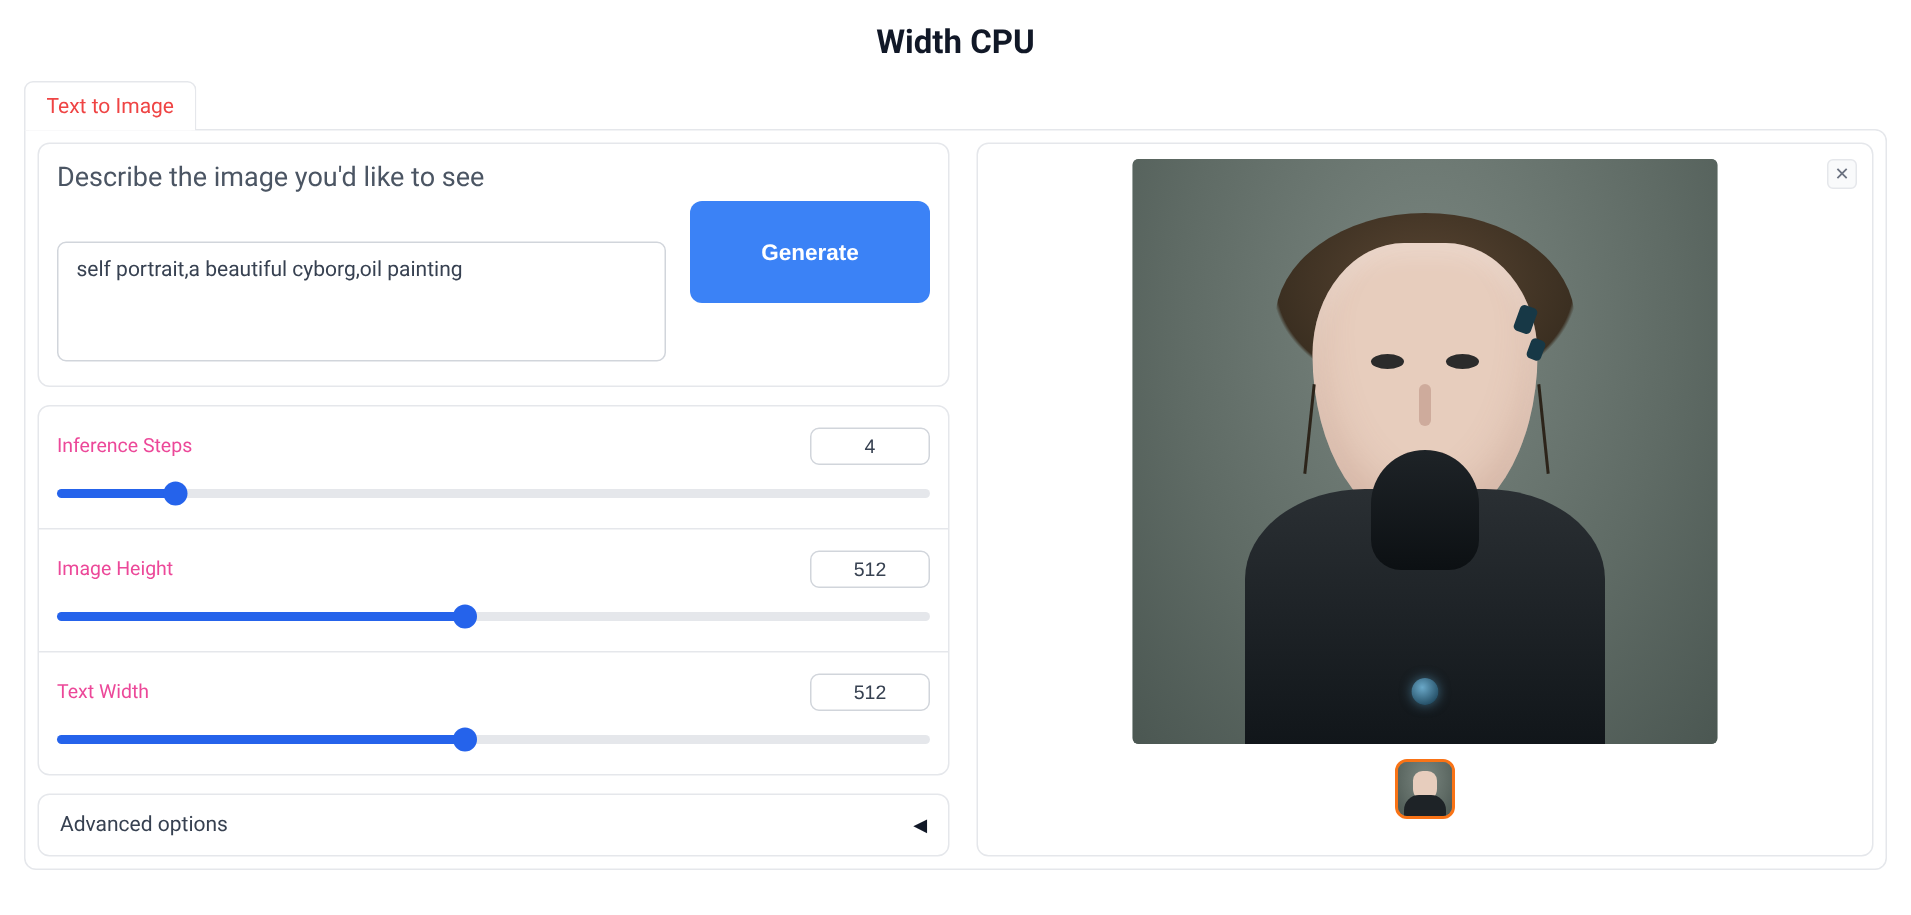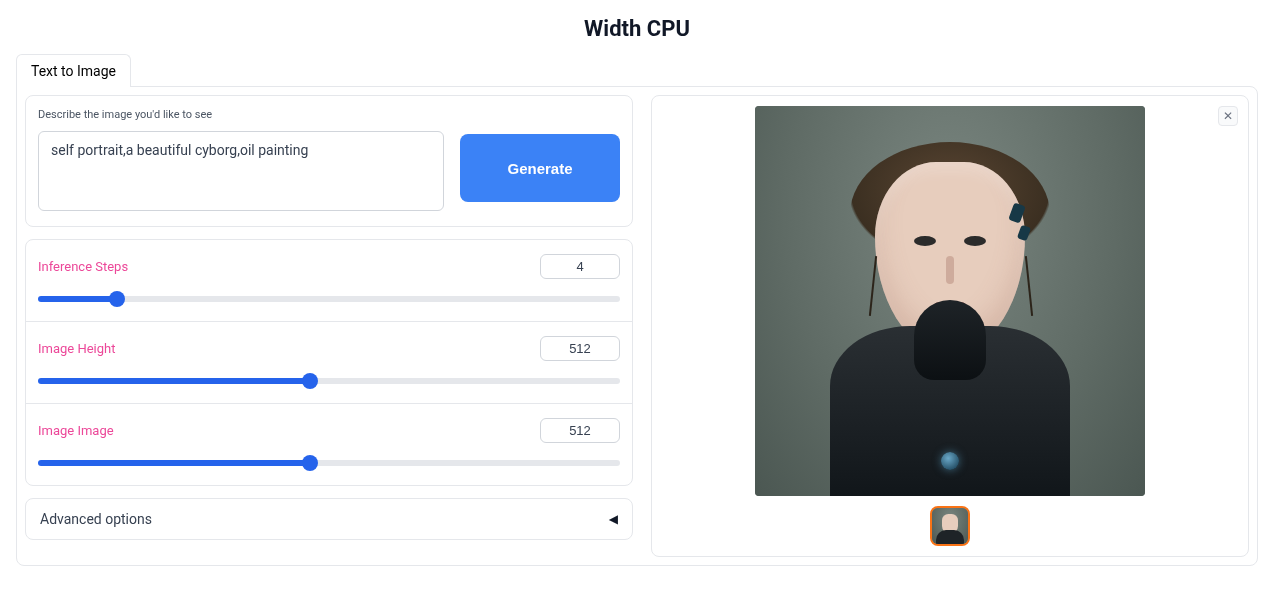--- a/index.html
+++ b/index.html
@@ -1,28 +1,28 @@
 <!DOCTYPE html>
 <html><head>
 <meta charset="utf-8">
 <style>
 * { box-sizing: border-box; margin: 0; padding: 0; }
 body { font-family: -apple-system, BlinkMacSystemFont, "Segoe UI", Roboto, Helvetica, Arial, sans-serif; background: #fff; color: #1f2937; font-size: 14px; }
 .wrap { width: 1274px; padding: 10px 16px 16px; }
 .title { text-align: center; font-size: 22px; font-weight: 700; margin: 6px 0 12px; color: #111827; }
 .tabs { }
-.tab { display: inline-block; padding: 8px 14px; border: 1px solid #e5e7eb; border-bottom: none; border-radius: 6px 6px 0 0; background: #fff; color: #000000; position: relative; top: 1px; }
+.tab { display: inline-block; padding: 8px 14px; border: 1px solid #e5e7eb; border-bottom: none; border-radius: 6px 6px 0 0; background: #fff; color: #ef4444; position: relative; top: 1px; }
 .panel { border: 1px solid #e5e7eb; border-radius: 0 8px 8px 8px; padding: 8px; display: flex; gap: 18px; }
 .left { width: 608px; display: flex; flex-direction: column; gap: 12px; }
 .right { flex: 1; border: 1px solid #e5e7eb; border-radius: 8px; padding: 10px; position: relative; display: flex; flex-direction: column; align-items: center; min-height: 450px; }
 .close-btn { position: absolute; top: 10px; right: 10px; width: 20px; height: 20px; border: 1px solid #e5e7eb; border-radius: 4px; background: #f9fafb; color: #6b7280; font-size: 12px; line-height: 18px; text-align: center; cursor: pointer; }
 .row1 { display: flex; gap: 16px; border: 1px solid #e5e7eb; border-radius: 8px; padding: 12px; }
 .prompt-block { flex: 1; }
-.label { color: #4b5563; font-size: 11px; margin-bottom: 10px; display: block; }
-.textarea { width: 100%; min-height: 80px; resize: none; border: 1px solid #d1d5db; border-radius: 6px; padding: 10px 12px; font-family: inherit; font-size: 14px; color: #374151; }
+.label { color: #4b5563; font-size: 18px; margin-bottom: 10px; display: block; }
+.textarea { width: 100%; min-height: 80px; resize: none; border: 1px solid #d1d5db; border-radius: 6px; padding: 10px 12px; font-family: inherit; font-size: 14px; color: #374151; margin-top: 22px; }
 .gen-btn { width: 160px; background: #3b82f6; color: #fff; border: none; border-radius: 8px; font-size: 15px; font-weight: 600; cursor: pointer; margin-top: 26px; height: 68px; }
 .sliders { border: 1px solid #e5e7eb; border-radius: 8px; overflow: hidden; }
 .slider-row { padding: 14px 12px 16px; border-bottom: 1px solid #e5e7eb; }
 .slider-row:last-child { border-bottom: none; }
 .slider-head { display: flex; justify-content: space-between; align-items: center; margin-bottom: 10px; }
 .slider-label { color: #ec4899; font-size: 13px; }
 .numbox { width: 80px; text-align: center; border: 1px solid #d1d5db; border-radius: 6px; padding: 4px 6px; font-size: 13px; color: #374151; }
 input[type=range] { -webkit-appearance: none; width: 100%; height: 6px; border-radius: 999px; outline: none; }
 input[type=range]::-webkit-slider-thumb { -webkit-appearance: none; width: 16px; height: 16px; background: #2563eb; border-radius: 50%; cursor: pointer; }
 input[type=range]::-moz-range-thumb { width: 16px; height: 16px; background: #2563eb; border: none; border-radius: 50%; cursor: pointer; }
@@ -88,21 +88,21 @@
         <div class="slider-row">
           <div class="slider-head">
             <span class="slider-label">Image Height</span>
             <input class="numbox" value="512" style="">
           </div>
           <input type="range" min="64" max="1024" style="background: linear-gradient(to right, rgb(37, 99, 235) 0%, rgb(37, 99, 235) 47%, rgb(229, 231, 235) 47%, rgb(229, 231, 235) 100%);" value="512">
         </div>
 
         <div class="slider-row">
           <div class="slider-head">
-            <span class="slider-label">Image Image</span>
+            <span class="slider-label">Text Width</span>
             <input class="numbox" value="512" style="">
           </div>
           <input type="range" min="64" max="1024" style="background: linear-gradient(to right, rgb(37, 99, 235) 0%, rgb(37, 99, 235) 47%, rgb(229, 231, 235) 47%, rgb(229, 231, 235) 100%);" value="512">
         </div>
 
       </div>
 
       <div class="accordion">
         <span class="accordion-label">Advanced options</span>
         <span class="accordion-icon">◀</span>

